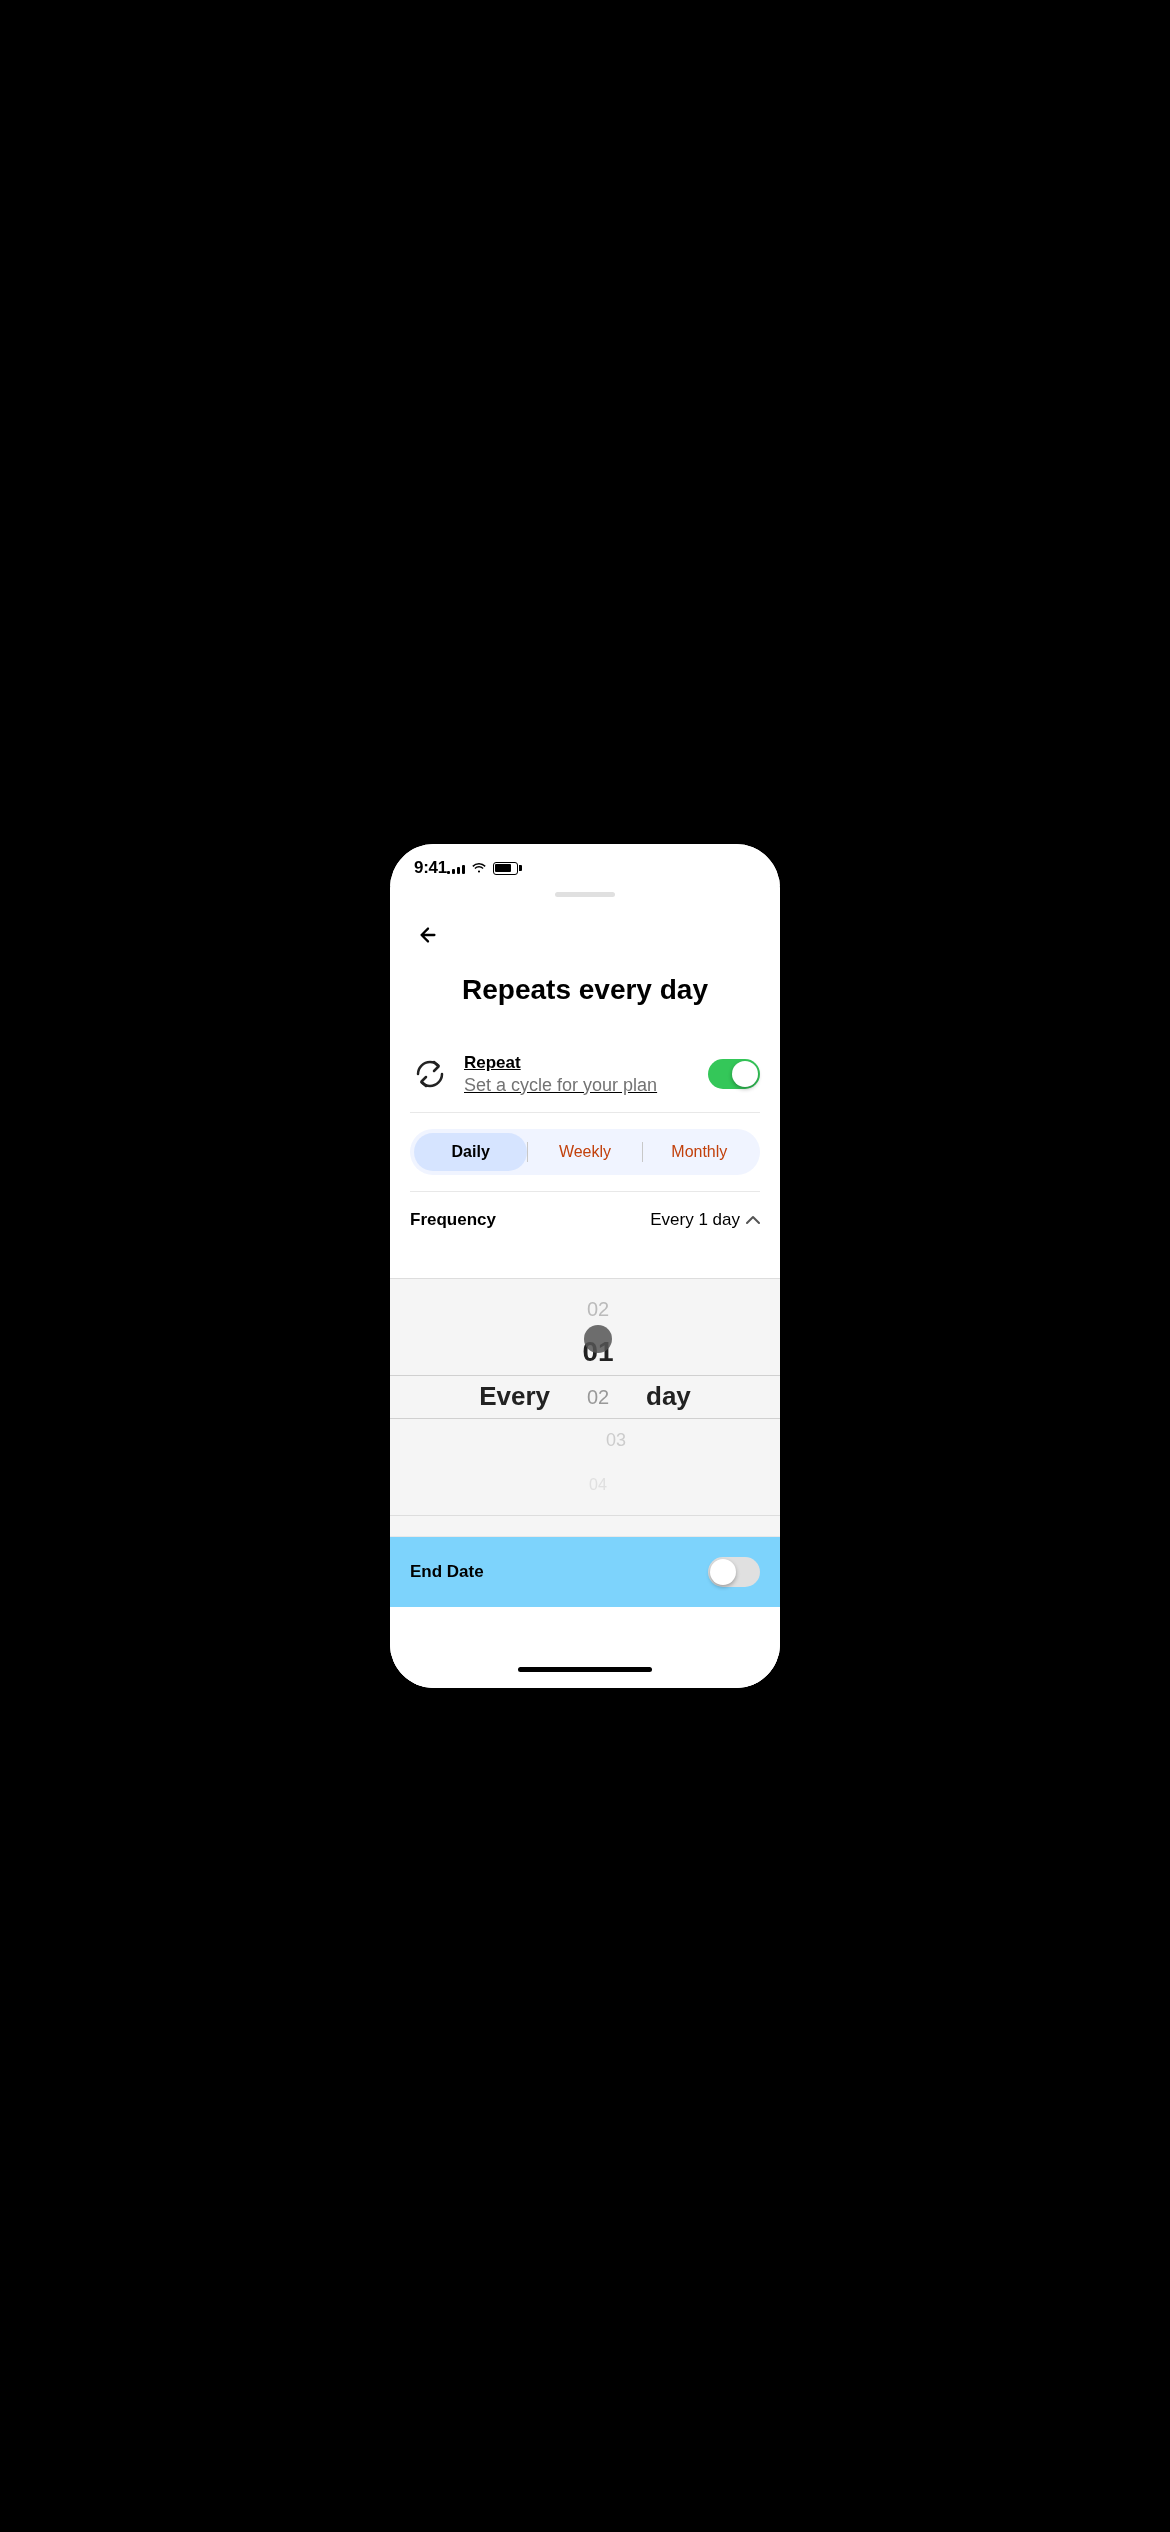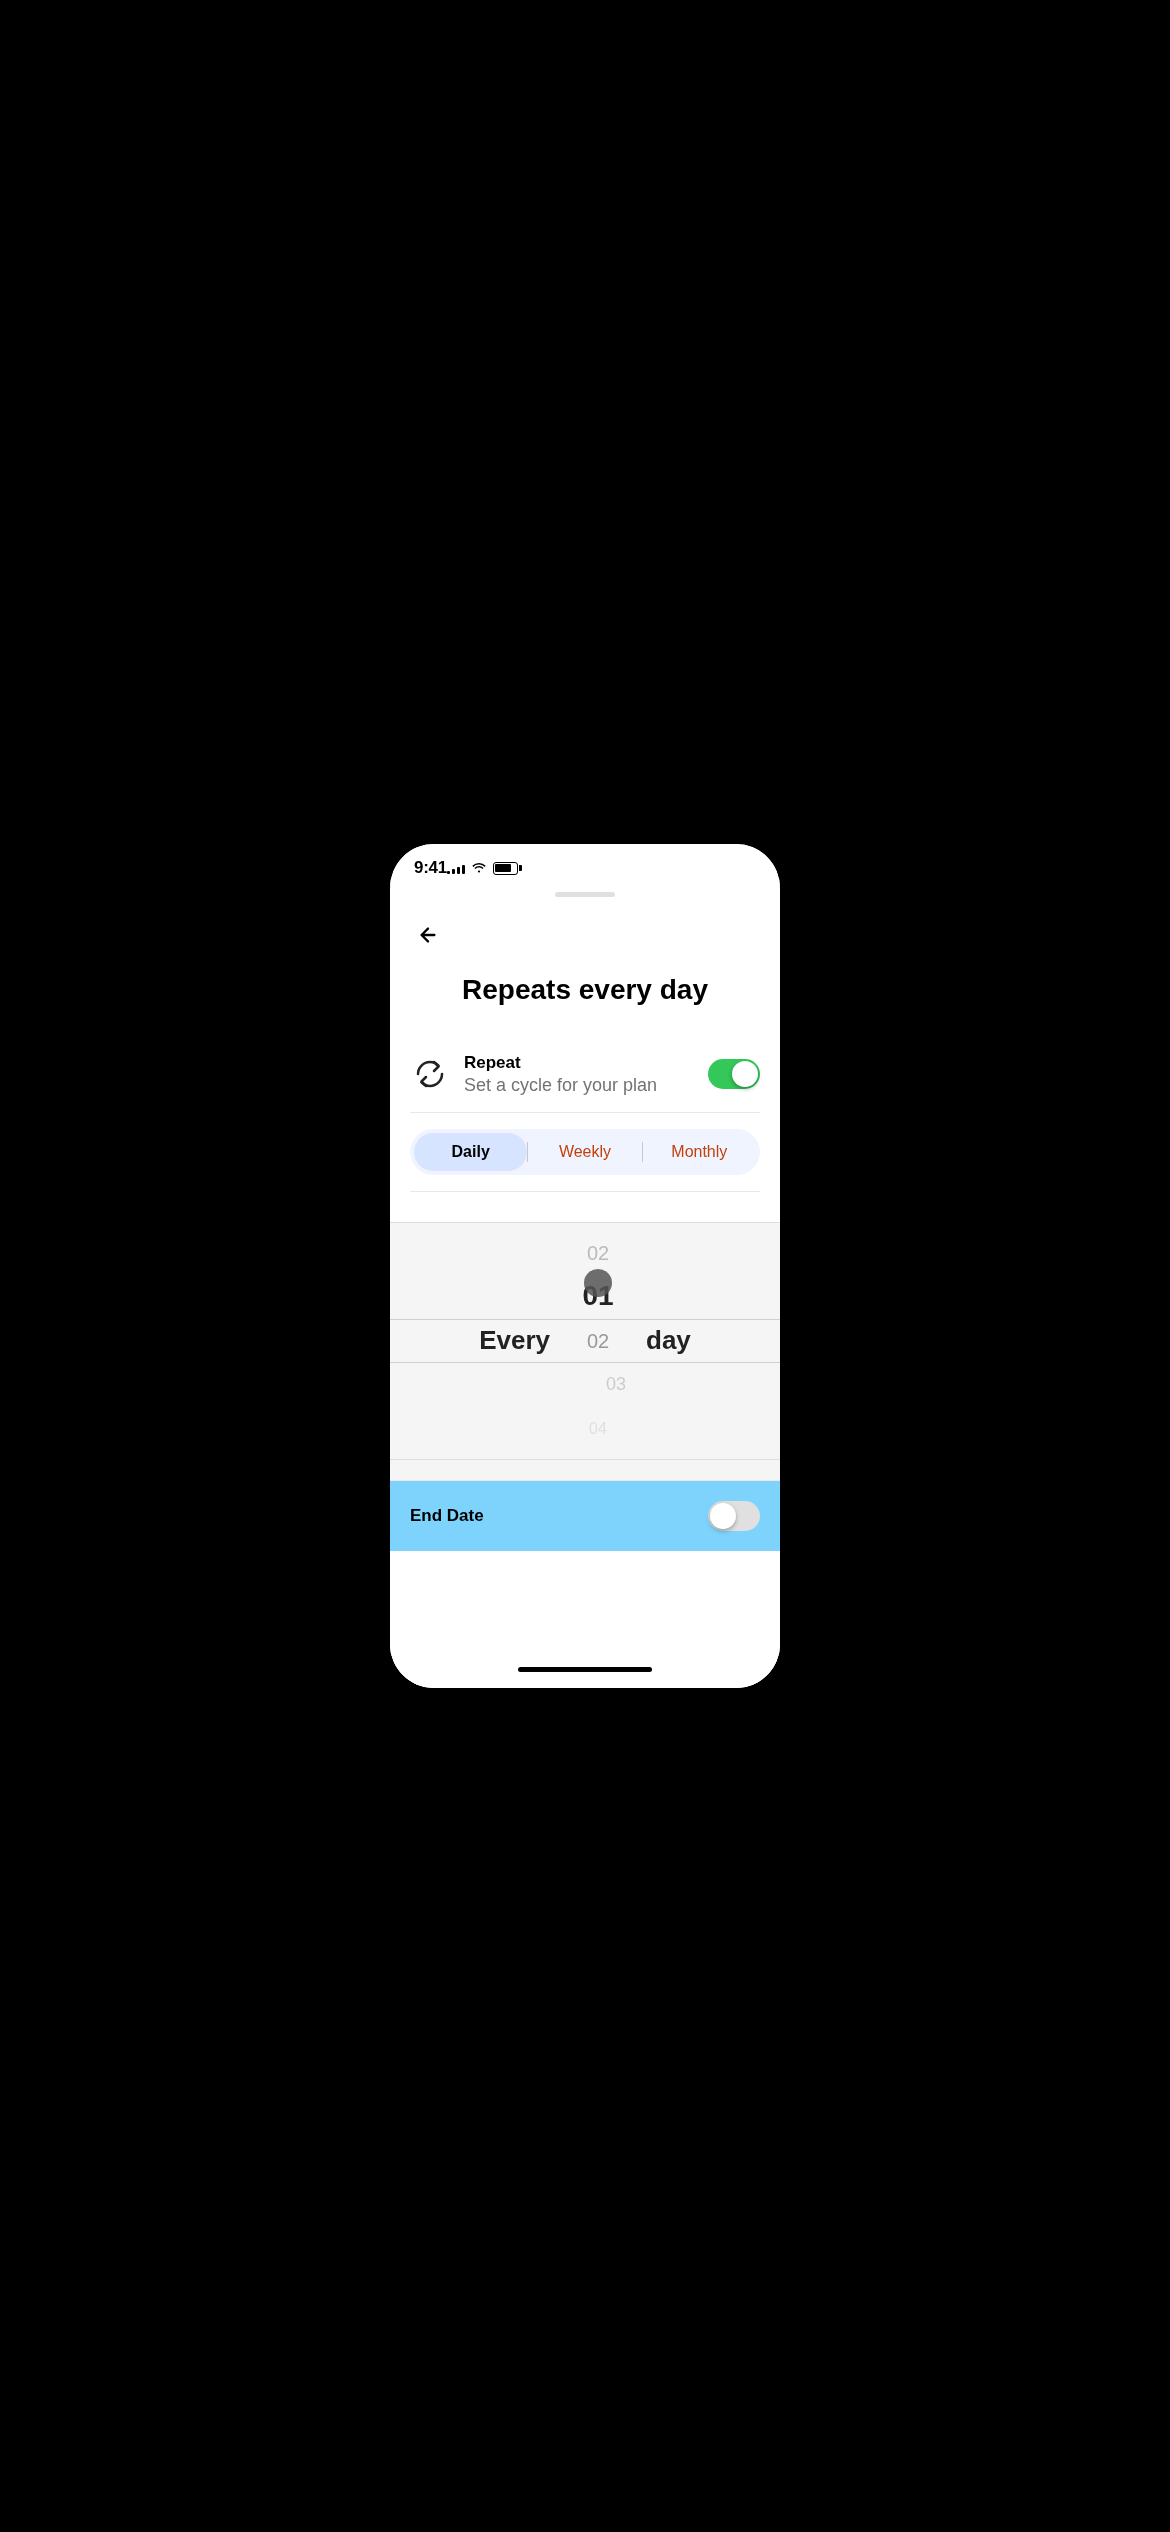--- a/index.html
+++ b/index.html
@@ -161,20 +161,21 @@
       width: 40px;
       height: 40px;
       display: flex;
       align-items: center;
       justify-content: center;
       flex-shrink: 0;
     }
 
     .repeat-text {
       flex: 1;
+      text-decoration: underline;
     }
 
     .repeat-label {
       font-size: 17px;
       font-weight: 600;
       color: #000;
       display: block;
     }
 
     .repeat-sublabel {
@@ -497,20 +498,31 @@
         <span>Weekly</span>
       </div>
       <div class="tab-divider"></div>
       <div class="tab-item">
         <span>Monthly</span>
       </div>
     </div>
 
     <div class="divider"></div>
 
+    <div class="frequency-row">
+      <span class="frequency-label">Frequency</span>
+      <div class="frequency-value">
+        <span>Every 1  day</span>
+        <span class="chevron-up">
+          <svg width="14" height="10" viewBox="0 0 14 10" fill="none">
+            <path d="M1 8l6-6 6 6" stroke="#555" stroke-width="2" stroke-linecap="round" stroke-linejoin="round"></path>
+          </svg>
+        </span>
+      </div>
+    </div>
 
     <div style="height: 30px; background: #fff;"></div>
 
     <div class="picker-wrapper">
       <div class="picker-top-divider"></div>
 
       <div class="picker-container">
         <div class="picker-selection-line"></div>
 
         <div class="picker-columns">

